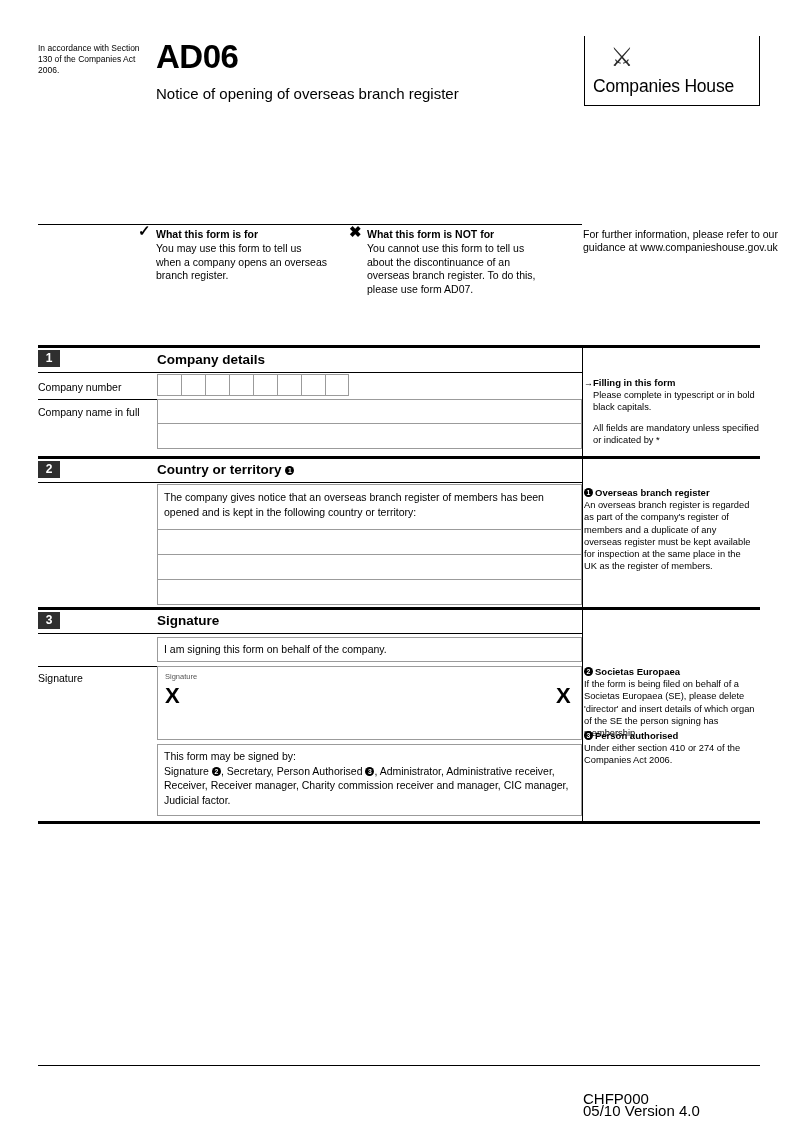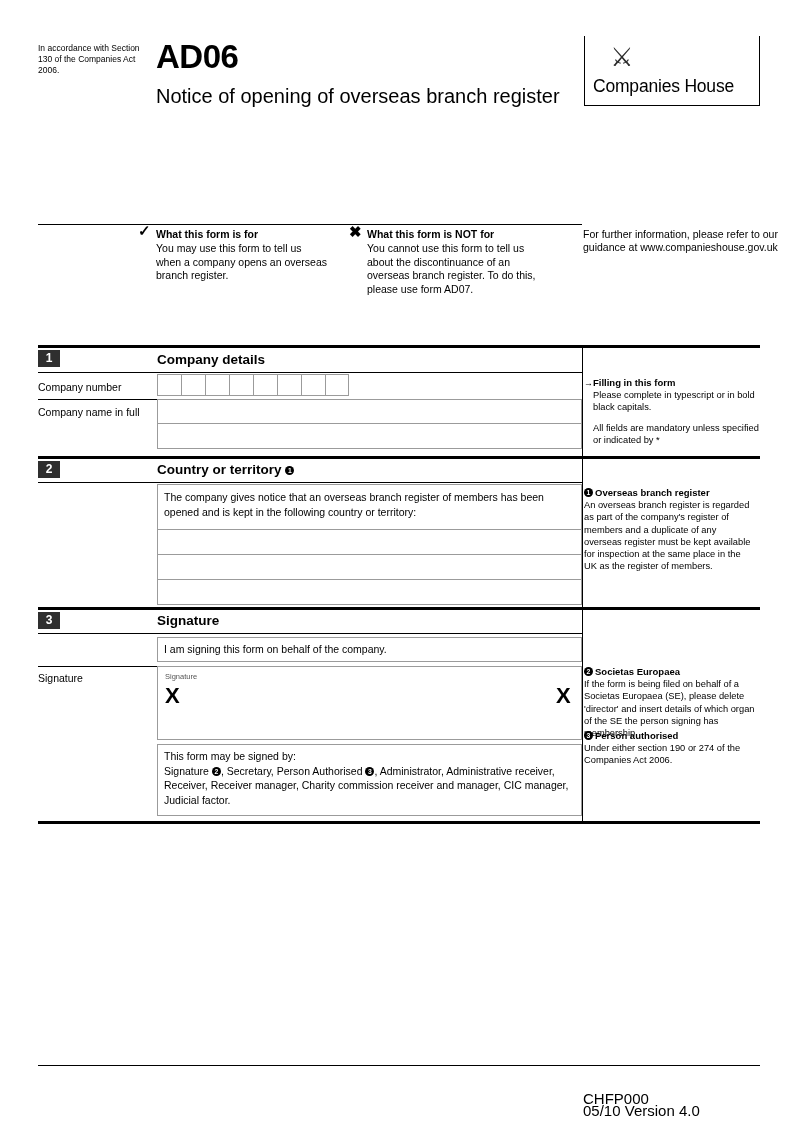--- a/index.html
+++ b/index.html
@@ -28,21 +28,21 @@
   .hdr-acc {
     position: absolute; left: 0; top: 5px; width: 105px;
     font-size: 8.5px; line-height: 11px; color: #000;
   }
   .hdr-code {
     position: absolute; left: 118px; top: 0;
     font-size: 33px; font-weight: bold; letter-spacing: -0.5px;
   }
   .hdr-title {
     position: absolute; left: 118px; top: 47px;
-    font-size: 20px; font-weight: normal;
+    font-size: 15px; font-weight: normal;
   }
   .ch-box {
     position: absolute; left: 546px; top: -2px;
     width: 176px; height: 70px;
     border-left: 1px solid #000;
     border-bottom: 1px solid #000;
     border-right: 1px solid #000;
     background: #fff;
   }
   .ch-crest {
@@ -294,21 +294,21 @@
     <div class="guide-head">
       <span class="marker">2</span><span>Societas Europaea</span>
     </div>
     <div>If the form is being filed on behalf of a Societas Europaea (SE), please delete 'director' and insert details of which organ of the SE the person signing has membership.</div>
   </div>
 
   <div class="guide" style="left:584px; top:730px;">
     <div class="guide-head">
       <span class="marker">3</span><span>Person authorised</span>
     </div>
-    <div>Under either section 190 or 274 of the Companies Act 2006.</div>
+    <div>Under either section 410 or 274 of the Companies Act 2006.</div>
   </div>
 
   <div class="vline" style="left:582px; top:345px; height:478px;"></div>
 
   <div class="hline thick" style="left:38px; top:821px; width:722px;"></div>
 
   <div class="hline" style="left:38px; top:1065px; width:722px;"></div>
   <div class="footer">
     <div>CHFP000</div>
     <div>05/10 Version 4.0</div>

